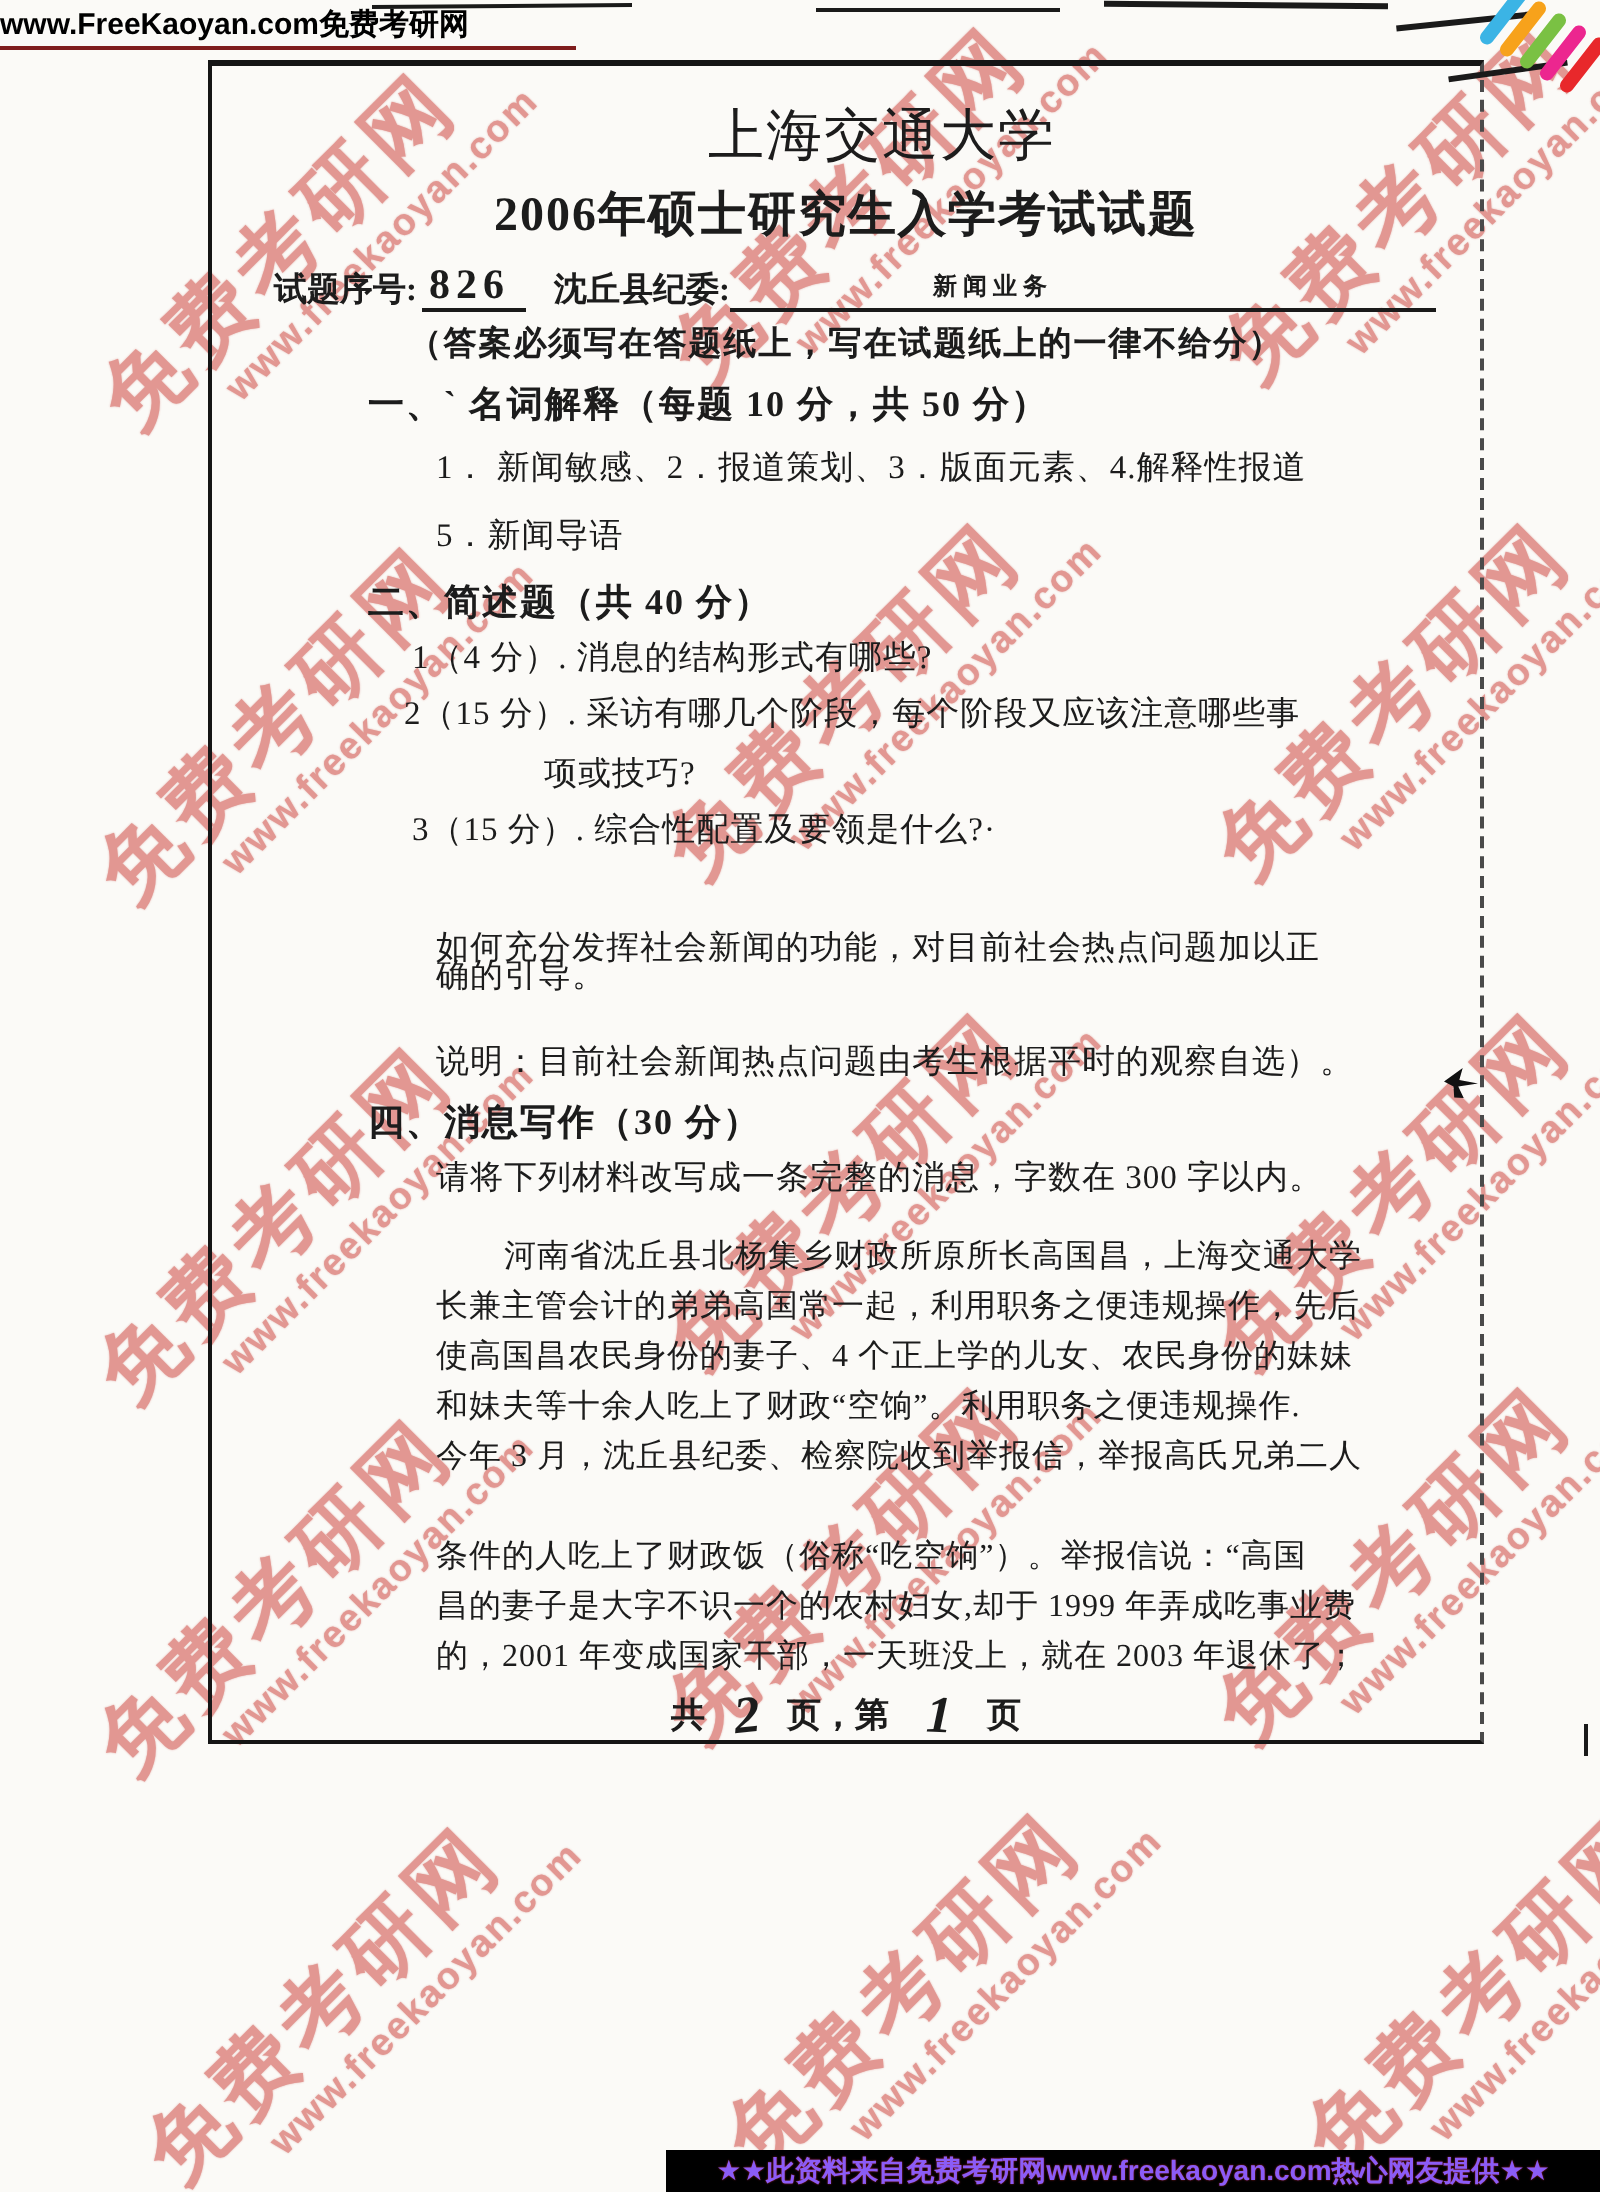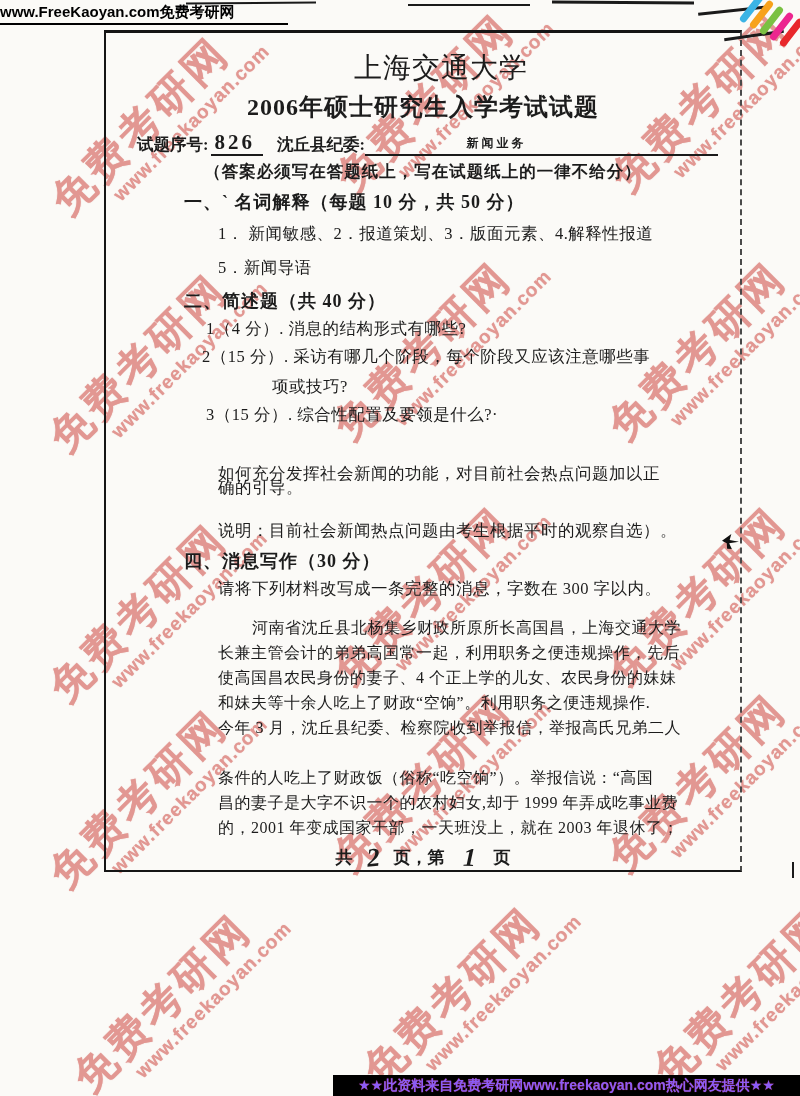--- a/index.html
+++ b/index.html
@@ -16,21 +16,21 @@
     color:#dd827c;opacity:.82;font-weight:700;
     pointer-events:none;line-height:1;
     text-shadow:0 0 1px rgba(200,90,85,.6);
   }
   .wm-big{font-size:42px;letter-spacing:4px;white-space:nowrap;}
   .wm-small{font-size:19px;letter-spacing:1px;margin:3px 0 0 48px;white-space:nowrap;
     font-family:"Liberation Sans","DejaVu Sans",sans-serif;font-weight:700;}
   
   .top-banner{
     position:absolute;left:0;top:3px;width:288px;z-index:5;
-    border-bottom:2px solid #000000;padding-bottom:1px;
+    border-bottom:2px solid #7f1d1d;padding-bottom:1px;
   }
   .top-banner span{
     font-family:"Liberation Sans","DejaVu Sans",sans-serif;
     font-weight:700;font-size:15px;letter-spacing:0;color:#000;white-space:nowrap;
   }
   
   .logo{position:absolute;left:744px;top:-2px;width:56px;height:58px;z-index:6;}
   .logo i{position:absolute;width:7px;height:33px;border-radius:4px;transform:rotate(38deg);}
   
   .artifact{position:absolute;background:#1a1a1a;z-index:4;}

